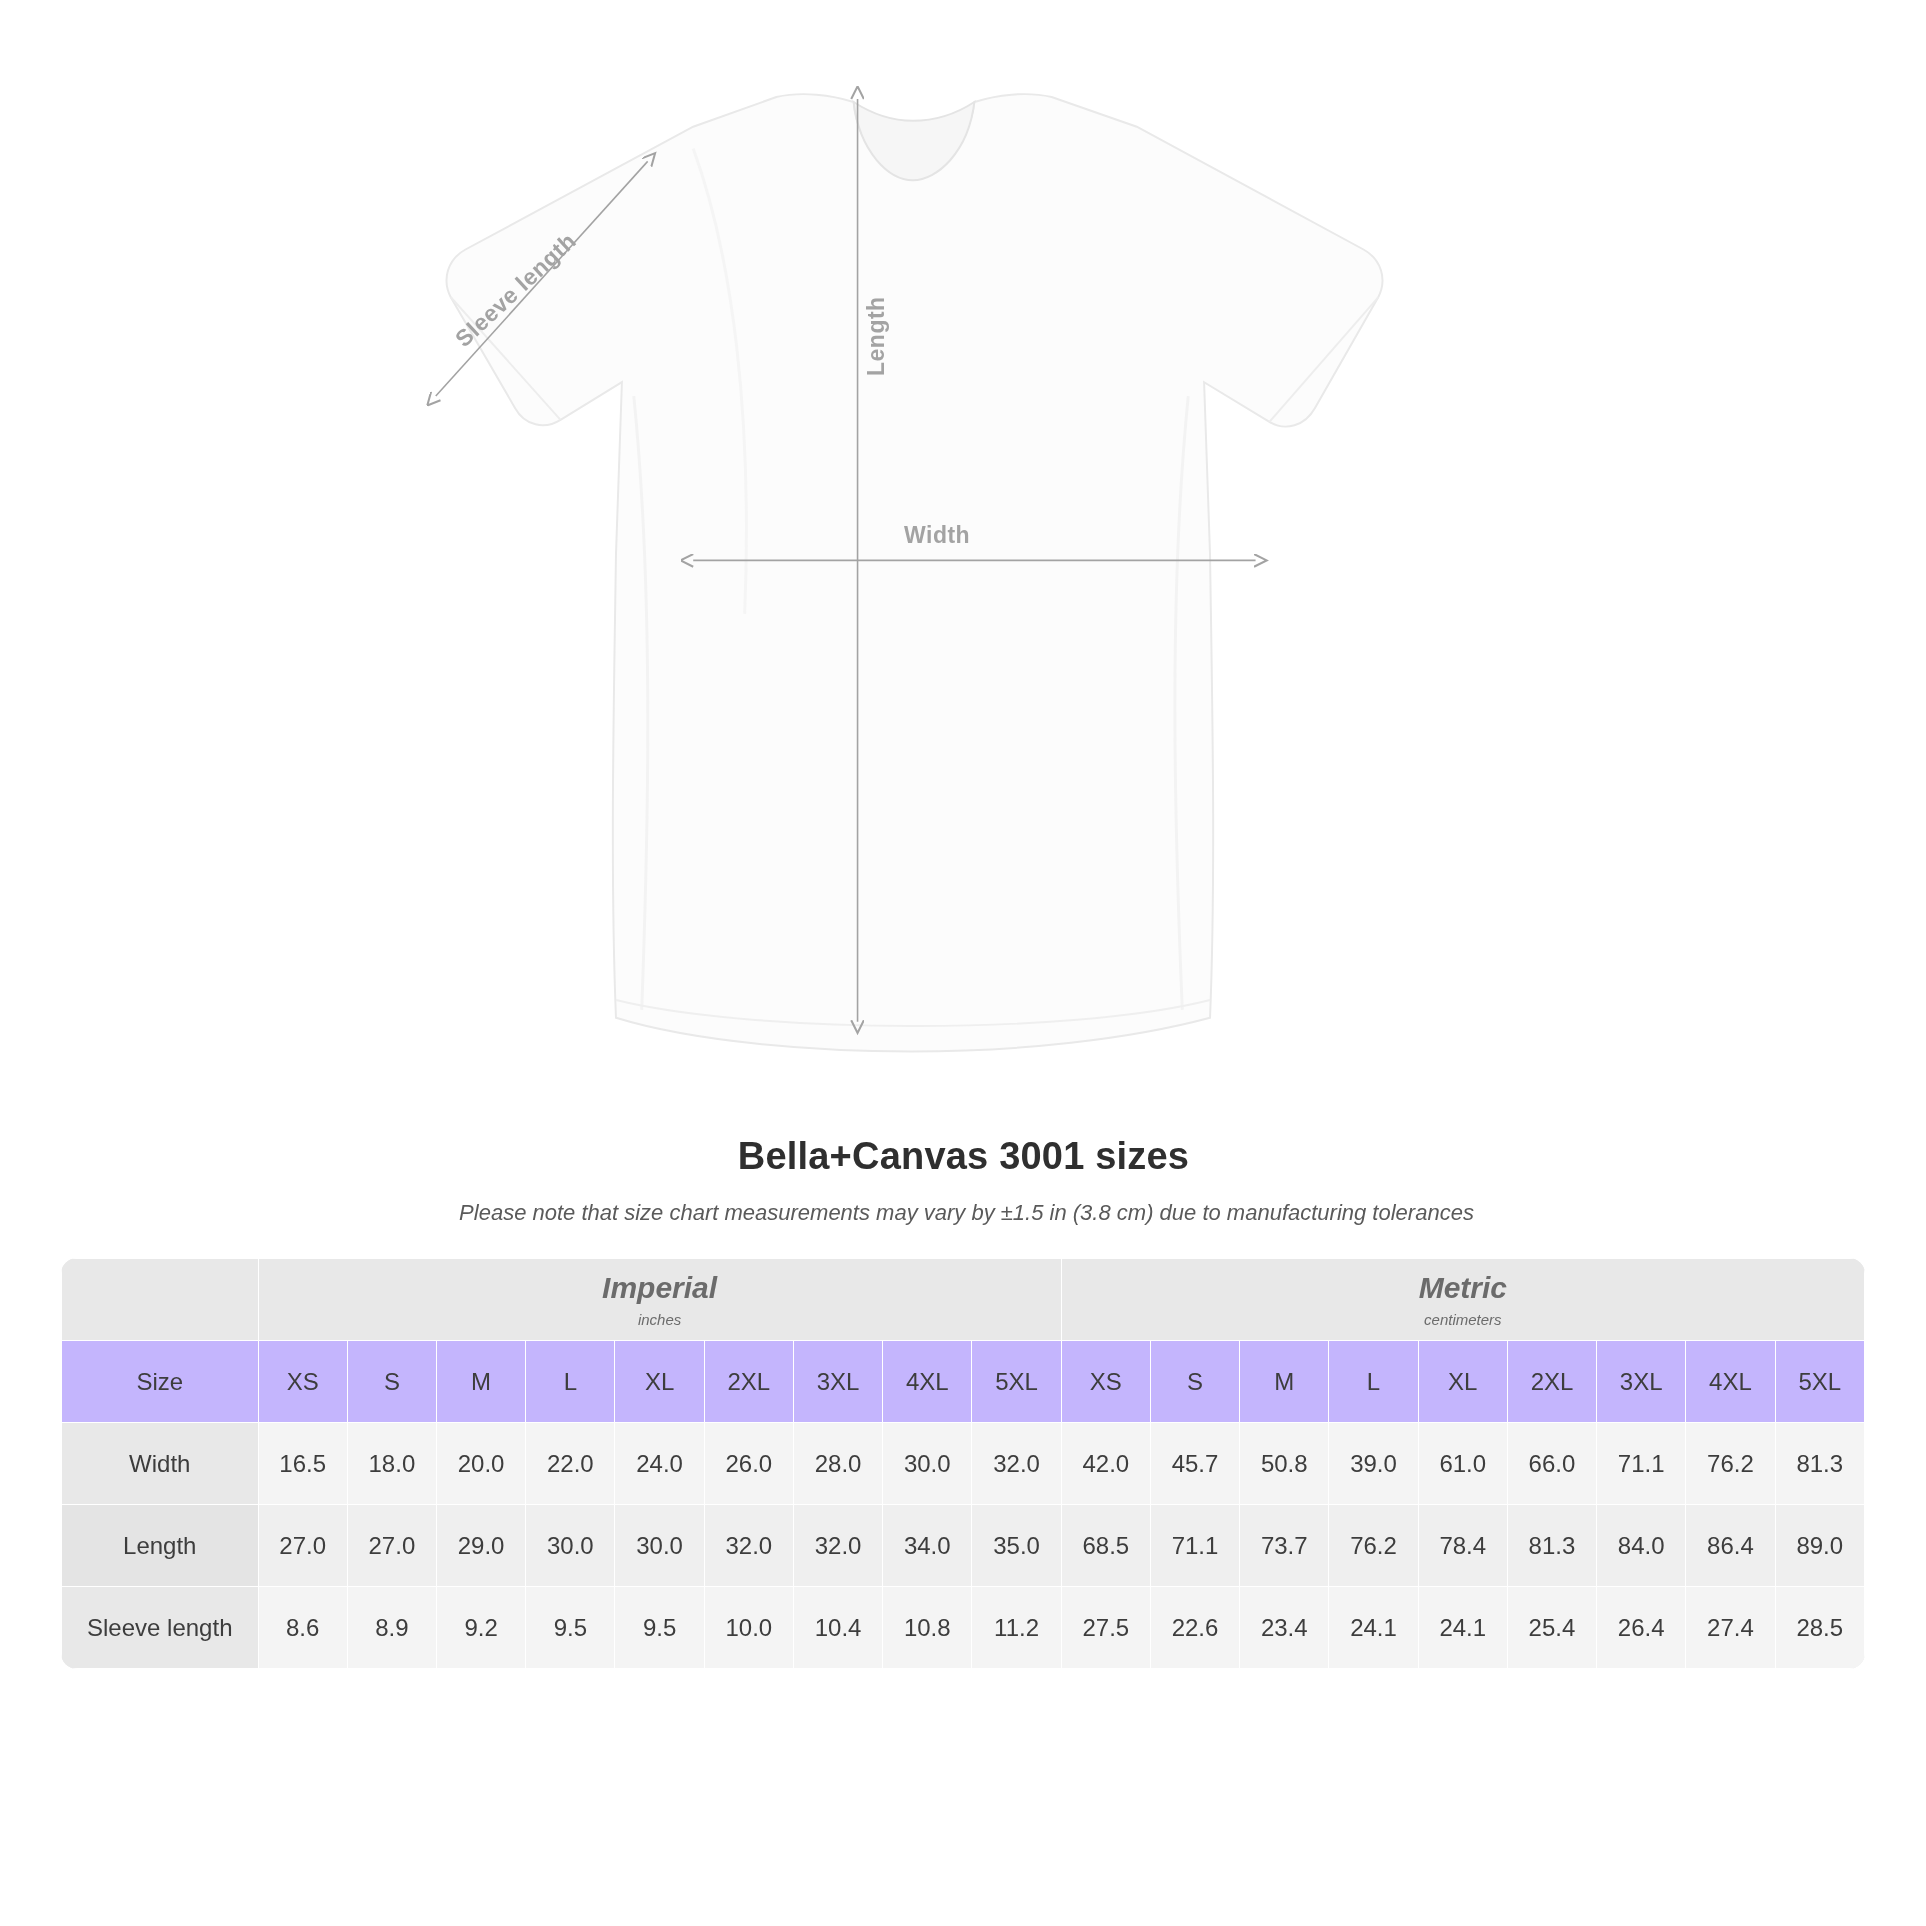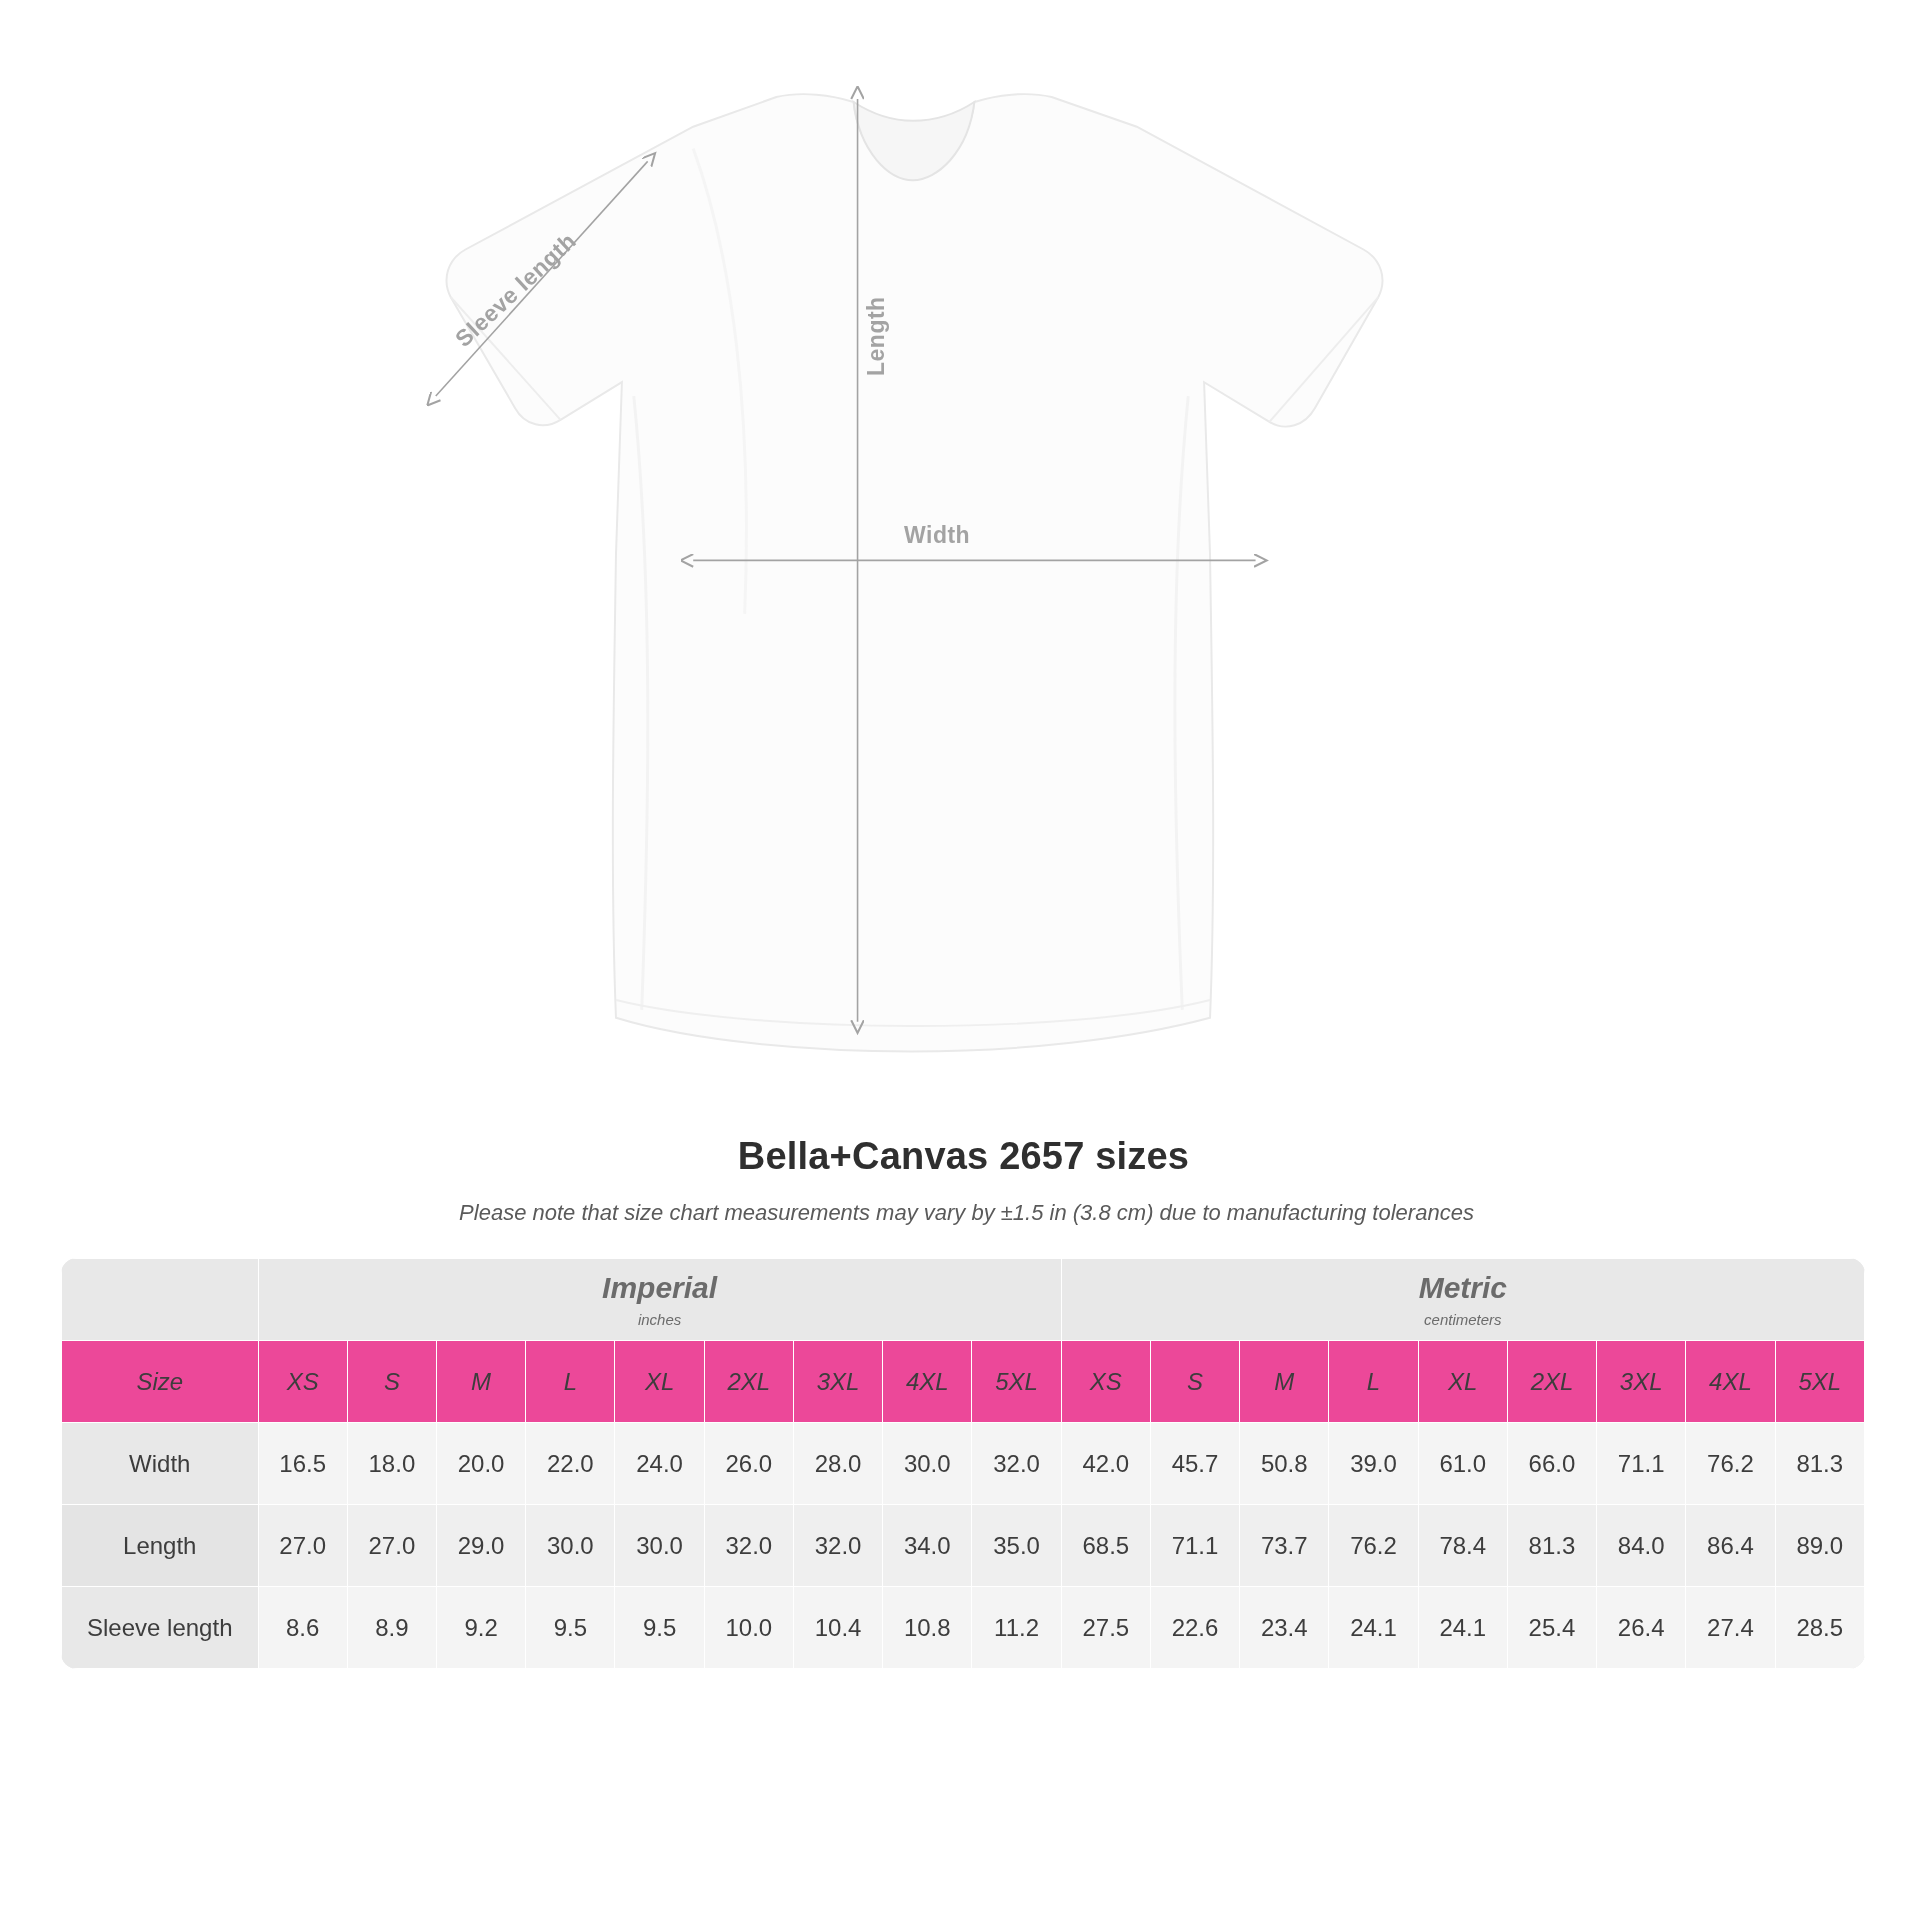--- a/index.html
+++ b/index.html
@@ -113,26 +113,25 @@
     font-size: 15px;
     font-style: italic;
     color: #6b6b6b;
     margin-top: 6px;
   }
   .corner-cell {
     background: #e8e8e8;
     border: 1px solid #ffffff;
   }
   .hdr-row td {
-    background: #ec4899;
+    background: #c4b5fd;
     font-weight: bold;
     color: #4a4a4a;
     font-size: 25px;
     height: 89px;
-    font-style: italic;
   }
   .rowlabel {
     background: #e8e8e8;
     font-weight: bold;
     color: #4a4a4a;
     font-size: 25px;
   }
   .data-cell {
     background: #f4f4f4;
   }
@@ -208,21 +207,21 @@
         <line x1="440" y1="400" x2="654" y2="163" stroke="#a3a3a3" stroke-width="1.6" marker-start="url(#arrowStart)" marker-end="url(#arrowEnd)"></line>
       </g>
     </svg>
 
     <div class="dim-label width-label">Width</div>
     <div class="dim-label length-label">Length</div>
     <div class="dim-label sleeve-label">Sleeve length</div>
   </div>
 
   <div class="title-block">
-    <h1 class="chart-title">Bella+Canvas 2657 sizes</h1>
+    <h1 class="chart-title">Bella+Canvas 3001 sizes</h1>
     <div class="chart-note">Please note that size chart measurements may vary by ±1.5 in (3.8 cm) due to manufacturing tolerances</div>
   </div>
 
   <div class="table-wrap">
     <table class="size-table">
       <colgroup>
         <col class="label-col">
         <col class="val-col">
           <col class="val-col">
           <col class="val-col">

